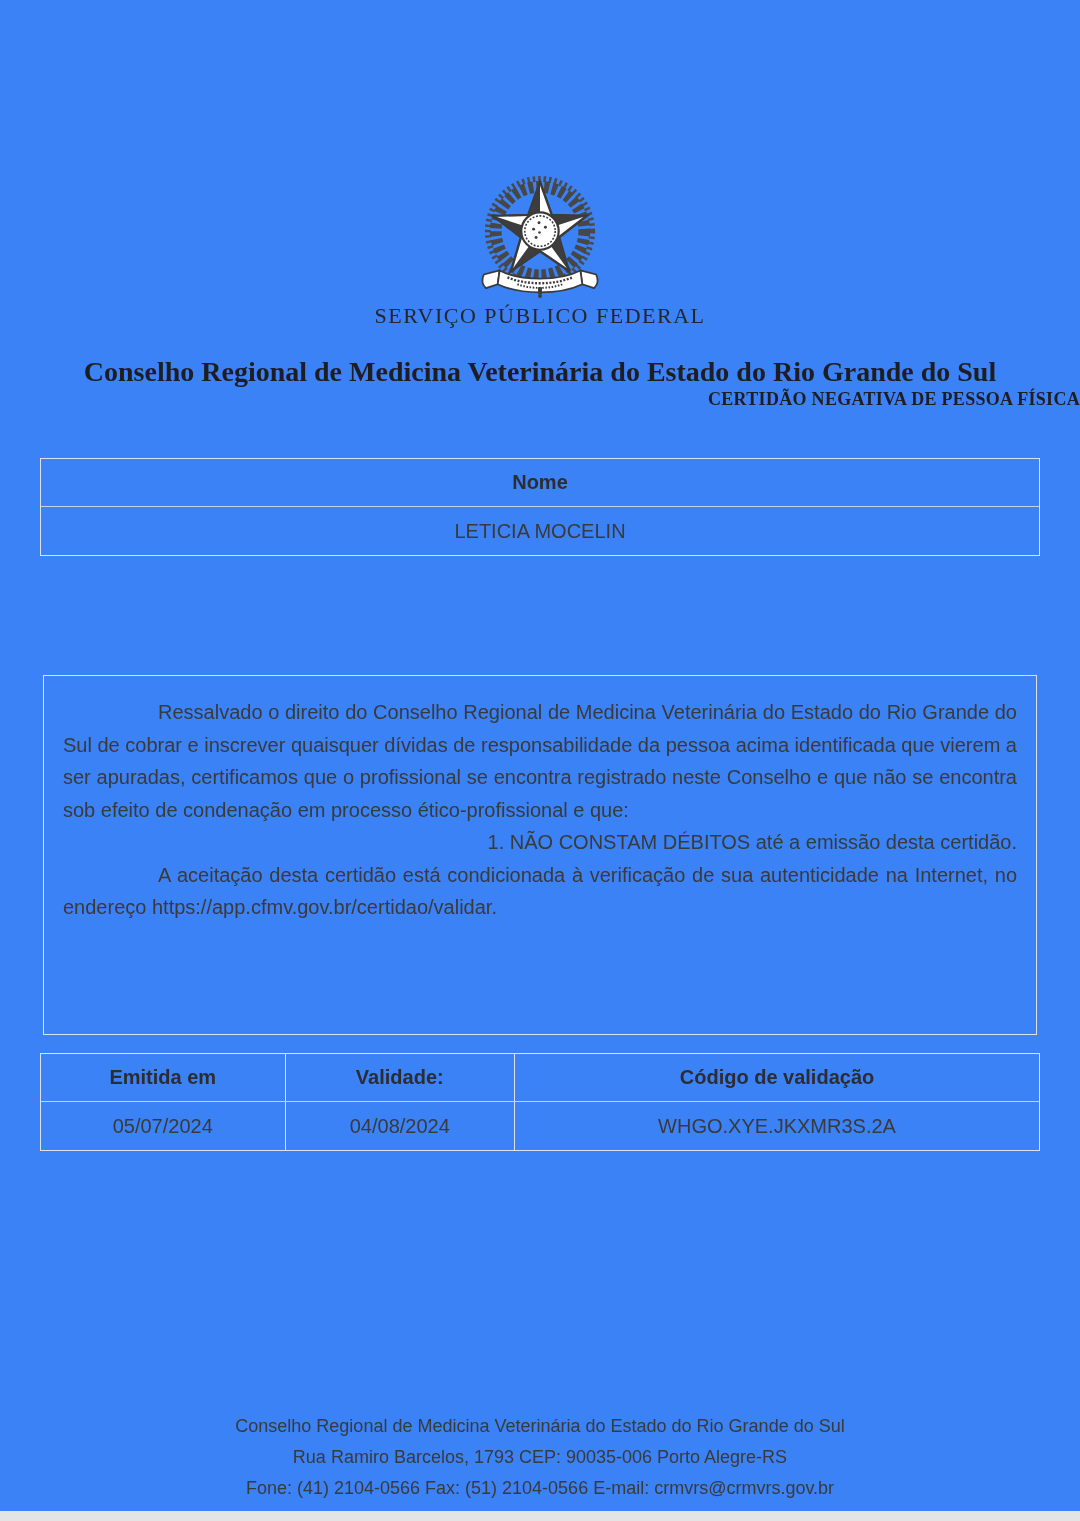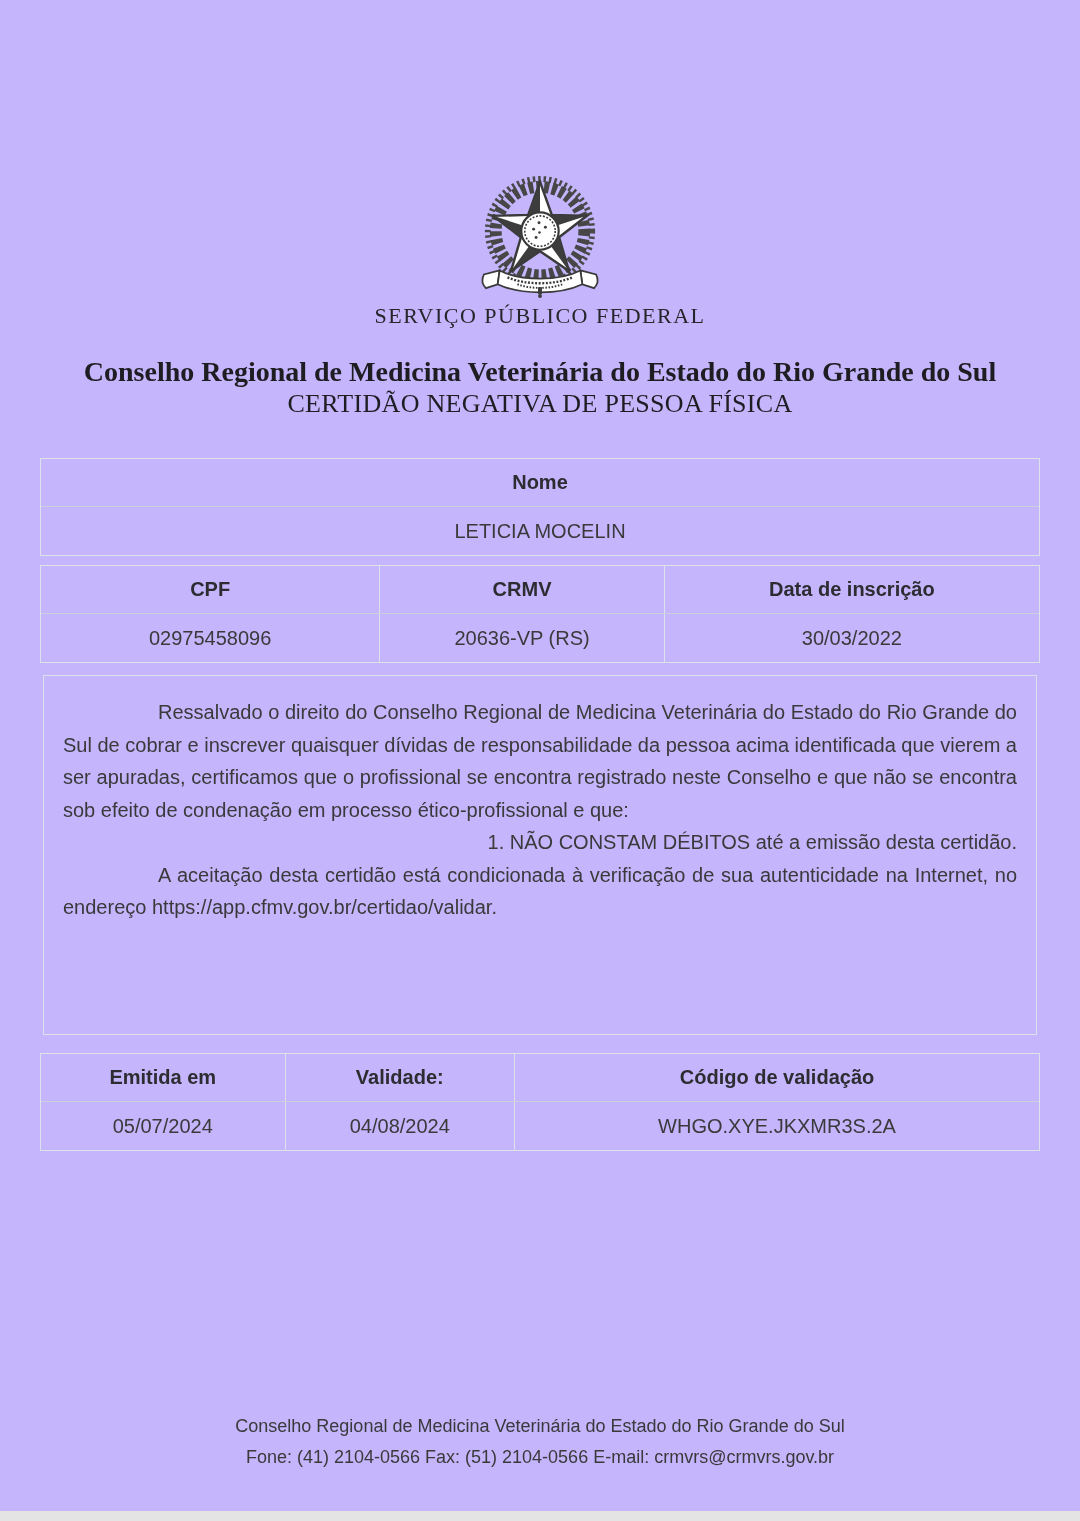--- a/index.html
+++ b/index.html
@@ -9,21 +9,21 @@
     --heading:#26262a;
     --strip:#e4e4e4;
     --ink:#3d3d3d;
   }
   *{box-sizing:border-box;}
   html,body{margin:0;padding:0;background:#ffffff;}
   .page{
     position:relative;
     width:1080px;
     height:1521px;
-    background:#c4b5fd;
+    background:#3b82f6;
     overflow:hidden;
     font-family:"Liberation Sans", sans-serif;
     color:var(--text);
   }
   
   .emblem{
     position:absolute;
     top:176px;
     left:50%;
     transform:translateX(-50%);
@@ -51,24 +51,24 @@
     font-family:"Liberation Serif", serif;
     font-size:28px;
     font-weight:bold;
     color:#1e1e22;
   }
   .doc-title{
     position:absolute;
     top:389px;
     left:0;
     width:100%;
-    text-align:center;
+    text-align:right;
     font-family:"Liberation Serif", serif;
-    font-size:26px;
-    font-weight:normal;
+    font-size:18px;
+    font-weight:bold;
     letter-spacing:0.3px;
     color:#1e1e22;
   }
   
   .tbl{
     position:absolute;
     left:40px;
     width:1000px;
     border:1px solid var(--border);
   }
@@ -185,32 +185,20 @@
 
   <div class="tbl name-table">
     <div class="trow head">
       <div class="cell hdr w-full">Nome</div>
     </div>
     <div class="trow">
       <div class="cell w-full">LETICIA MOCELIN</div>
     </div>
   </div>
 
-  <div class="tbl info-table">
-    <div class="trow head">
-      <div class="cell hdr info-c1">CPF</div>
-      <div class="cell hdr info-c2">CRMV</div>
-      <div class="cell hdr info-c3">Data de inscrição</div>
-    </div>
-    <div class="trow">
-      <div class="cell info-c1">02975458096</div>
-      <div class="cell info-c2">20636-VP (RS)</div>
-      <div class="cell info-c3">30/03/2022</div>
-    </div>
-  </div>
 
   <div class="text-block">
     <p>Ressalvado o direito do Conselho Regional de Medicina Veterinária do Estado do Rio Grande do Sul de cobrar e inscrever quaisquer dívidas de responsabilidade da pessoa acima identificada que vierem a ser apuradas, certificamos que o profissional se encontra registrado neste Conselho e que não se encontra sob efeito de condenação em processo ético-profissional e que:</p>
     <p class="no-justify">1. NÃO CONSTAM DÉBITOS até a emissão desta certidão.</p>
     <p>A aceitação desta certidão está condicionada à verificação de sua autenticidade na Internet, no endereço https://app.cfmv.gov.br/certidao/validar.</p>
   </div>
 
   <div class="tbl validity-table">
     <div class="trow head">
       <div class="cell hdr val-c1">Emitida em</div>
@@ -219,18 +207,19 @@
     </div>
     <div class="trow">
       <div class="cell val-c1">05/07/2024</div>
       <div class="cell val-c2">04/08/2024</div>
       <div class="cell val-c3">WHGO.XYE.JKXMR3S.2A</div>
     </div>
   </div>
 
   <div class="footer">
     <div>Conselho Regional de Medicina Veterinária do Estado do Rio Grande do Sul</div>
+    <div>Rua Ramiro Barcelos, 1793 CEP: 90035-006 Porto Alegre-RS</div>
     <div>Fone: (41) 2104-0566 Fax: (51) 2104-0566 E-mail: crmvrs@crmvrs.gov.br</div>
   </div>
 
   <div class="bottom-strip"></div>
 
 </div>
 
 </body></html>

